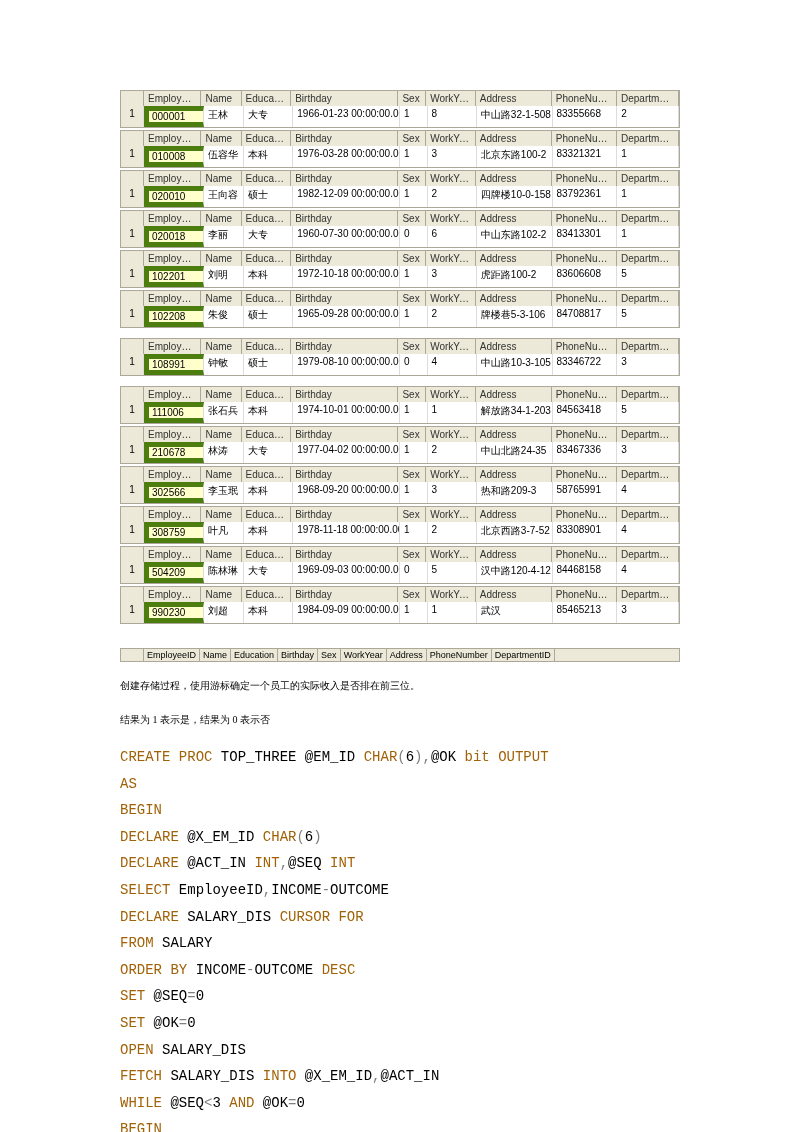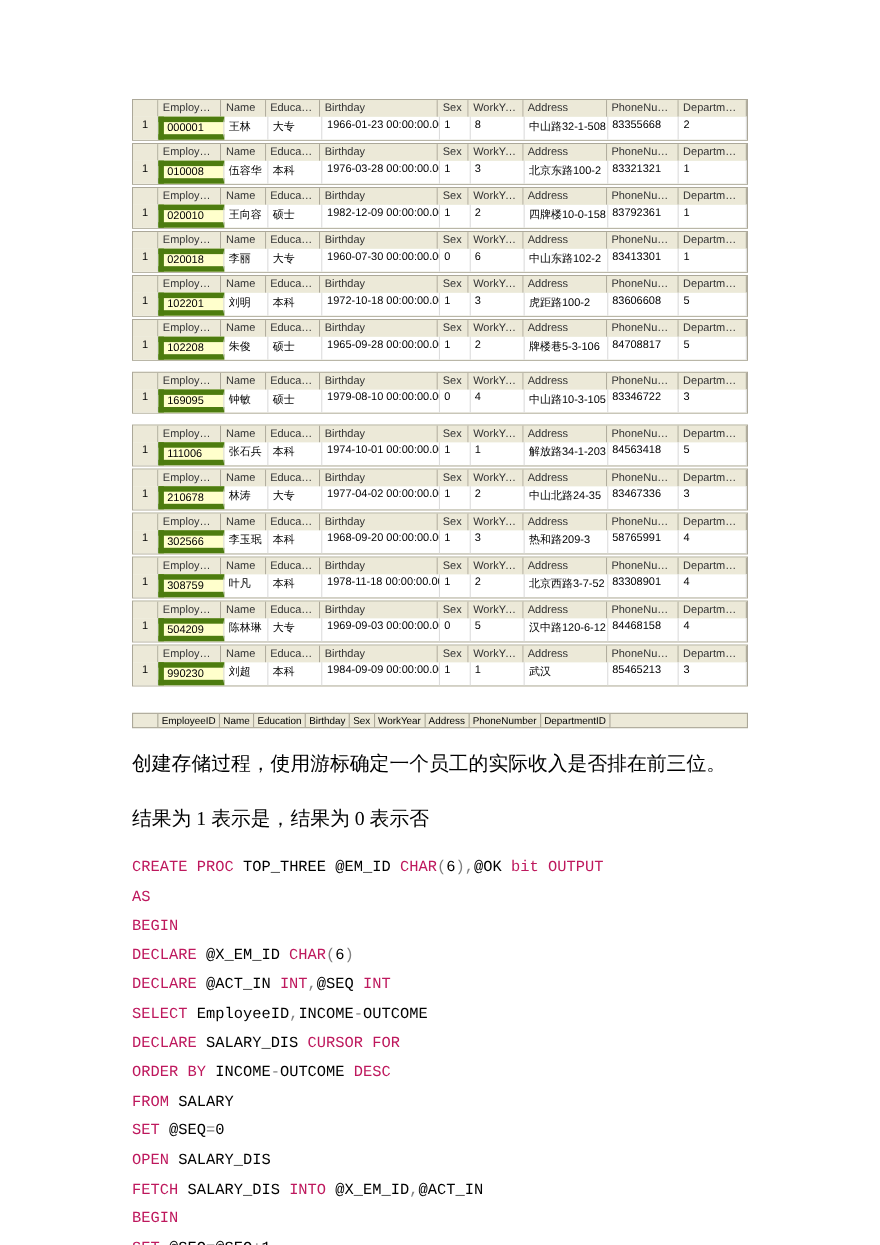--- a/index.html
+++ b/index.html
@@ -14,23 +14,23 @@
 .c-emp{width:62px}
 .c-name{width:40px}
 .c-edu{width:52px}
 .c-bday{width:126px}
 .c-sex{width:24px}
 .c-wy{width:52px}
 .c-addr{width:86px}
 .c-phone{width:72px}
 .c-dept{width:68px}
 .sel{background:#ffffcc;border:5px solid #4d7c0f;padding:0 3px!important}
-.prose{font-family:"SimSun","宋体",serif;font-size:18px;margin:14px 0;line-height:2}
+.prose{font-family:"SimSun","宋体",serif;font-size:10px;margin:14px 0;line-height:2}
 .code{font-family:"Courier New",monospace;font-size:14px;line-height:1.9}
-.kw{color:#be185d}
+.kw{color:#a16207}
 .gray{color:#808080}
 .tiny-hdr{display:flex;background:#ece9d8;border:1px solid #aca899;font-size:9px}
 .tiny-hdr span{border-right:1px solid #aca899;padding:1px 3px}
 </style>
 </head>
 <body>
 
 <div class="page">
 <div class="top-wrap" id="grids">
       <div class="grid-block">
@@ -197,21 +197,21 @@
           <div class="cell c-edu">Education</div>
           <div class="cell c-bday">Birthday</div>
           <div class="cell c-sex">Sex</div>
           <div class="cell c-wy">WorkYear</div>
           <div class="cell c-addr">Address</div>
           <div class="cell c-phone">PhoneNumber</div>
           <div class="cell c-dept">DepartmentID</div>
         </div>
         <div class="data-row">
           <div class="cell rowhdr">1</div>
-          <div class="cell c-emp sel">169095</div>
+          <div class="cell c-emp sel">108991</div>
           <div class="cell c-name">钟敏</div>
           <div class="cell c-edu">硕士</div>
           <div class="cell c-bday">1979-08-10 00:00:00.000</div>
           <div class="cell c-sex">0</div>
           <div class="cell c-wy">4</div>
           <div class="cell c-addr">中山路10-3-105</div>
           <div class="cell c-phone">83346722</div>
           <div class="cell c-dept">3</div>
         </div>
       </div>
@@ -333,21 +333,21 @@
           <div class="cell c-dept">DepartmentID</div>
         </div>
         <div class="data-row">
           <div class="cell rowhdr">1</div>
           <div class="cell c-emp sel">504209</div>
           <div class="cell c-name">陈林琳</div>
           <div class="cell c-edu">大专</div>
           <div class="cell c-bday">1969-09-03 00:00:00.000</div>
           <div class="cell c-sex">0</div>
           <div class="cell c-wy">5</div>
-          <div class="cell c-addr">汉中路120-6-12</div>
+          <div class="cell c-addr">汉中路120-4-12</div>
           <div class="cell c-phone">84468158</div>
           <div class="cell c-dept">4</div>
         </div>
       </div>
       <div class="grid-block">
         <div class="hdr-row">
           <div class="cell rowhdr"></div>
           <div class="cell c-emp">EmployeeID</div>
           <div class="cell c-name">Name</div>
           <div class="cell c-edu">Education</div>
@@ -390,21 +390,23 @@
 <div class="prose">结果为 1 表示是，结果为 0 表示否</div>
 
 <div class="code" id="code">
       <div><span class="kw">CREATE</span><span> </span><span class="kw">PROC</span><span> TOP_THREE @EM_ID </span><span class="kw">CHAR</span><span class="gray">(</span><span>6</span><span class="gray">)</span><span class="gray">,</span><span>@OK </span><span class="kw">bit</span><span> </span><span class="kw">OUTPUT</span></div>
       <div><span class="kw">AS</span></div>
       <div><span class="kw">BEGIN</span></div>
       <div><span class="kw">DECLARE</span><span> @X_EM_ID </span><span class="kw">CHAR</span><span class="gray">(</span><span>6</span><span class="gray">)</span></div>
       <div><span class="kw">DECLARE</span><span> @ACT_IN </span><span class="kw">INT</span><span class="gray">,</span><span>@SEQ </span><span class="kw">INT</span></div>
       <div><span> </span><span class="kw">SELECT</span><span> EmployeeID</span><span class="gray">,</span><span>INCOME</span><span class="gray">-</span><span>OUTCOME</span></div>
       <div><span class="kw">DECLARE</span><span> SALARY_DIS </span><span class="kw">CURSOR</span><span> </span><span class="kw">FOR</span></div>
+      <div><span> </span><span class="kw">FROM</span><span> SALARY</span></div>
       <div><span> </span><span class="kw">ORDER</span><span> </span><span class="kw">BY</span><span> INCOME</span><span class="gray">-</span><span>OUTCOME </span><span class="kw">DESC</span></div>
-      <div><span> </span><span class="kw">FROM</span><span> SALARY</span></div>
       <div><span class="kw">SET</span><span> @SEQ</span><span class="gray">=</span><span>0</span></div>
+      <div><span class="kw">SET</span><span> @OK</span><span class="gray">=</span><span>0</span></div>
       <div><span class="kw">OPEN</span><span> SALARY_DIS</span></div>
       <div><span class="kw">FETCH</span><span> SALARY_DIS </span><span class="kw">INTO</span><span> @X_EM_ID</span><span class="gray">,</span><span>@ACT_IN</span></div>
+      <div><span> </span><span class="kw">WHILE</span><span> @SEQ</span><span class="gray">&lt;</span><span>3 </span><span class="kw">AND</span><span> @OK</span><span class="gray">=</span><span>0</span></div>
       <div><span> </span><span class="kw">BEGIN</span></div>
       <div><span>  </span><span class="kw">SET</span><span> @SEQ</span><span class="gray">=</span><span>@SEQ</span><span class="gray">+</span><span>1</span></div>
     </div>
 </div>
 
 </body></html>

